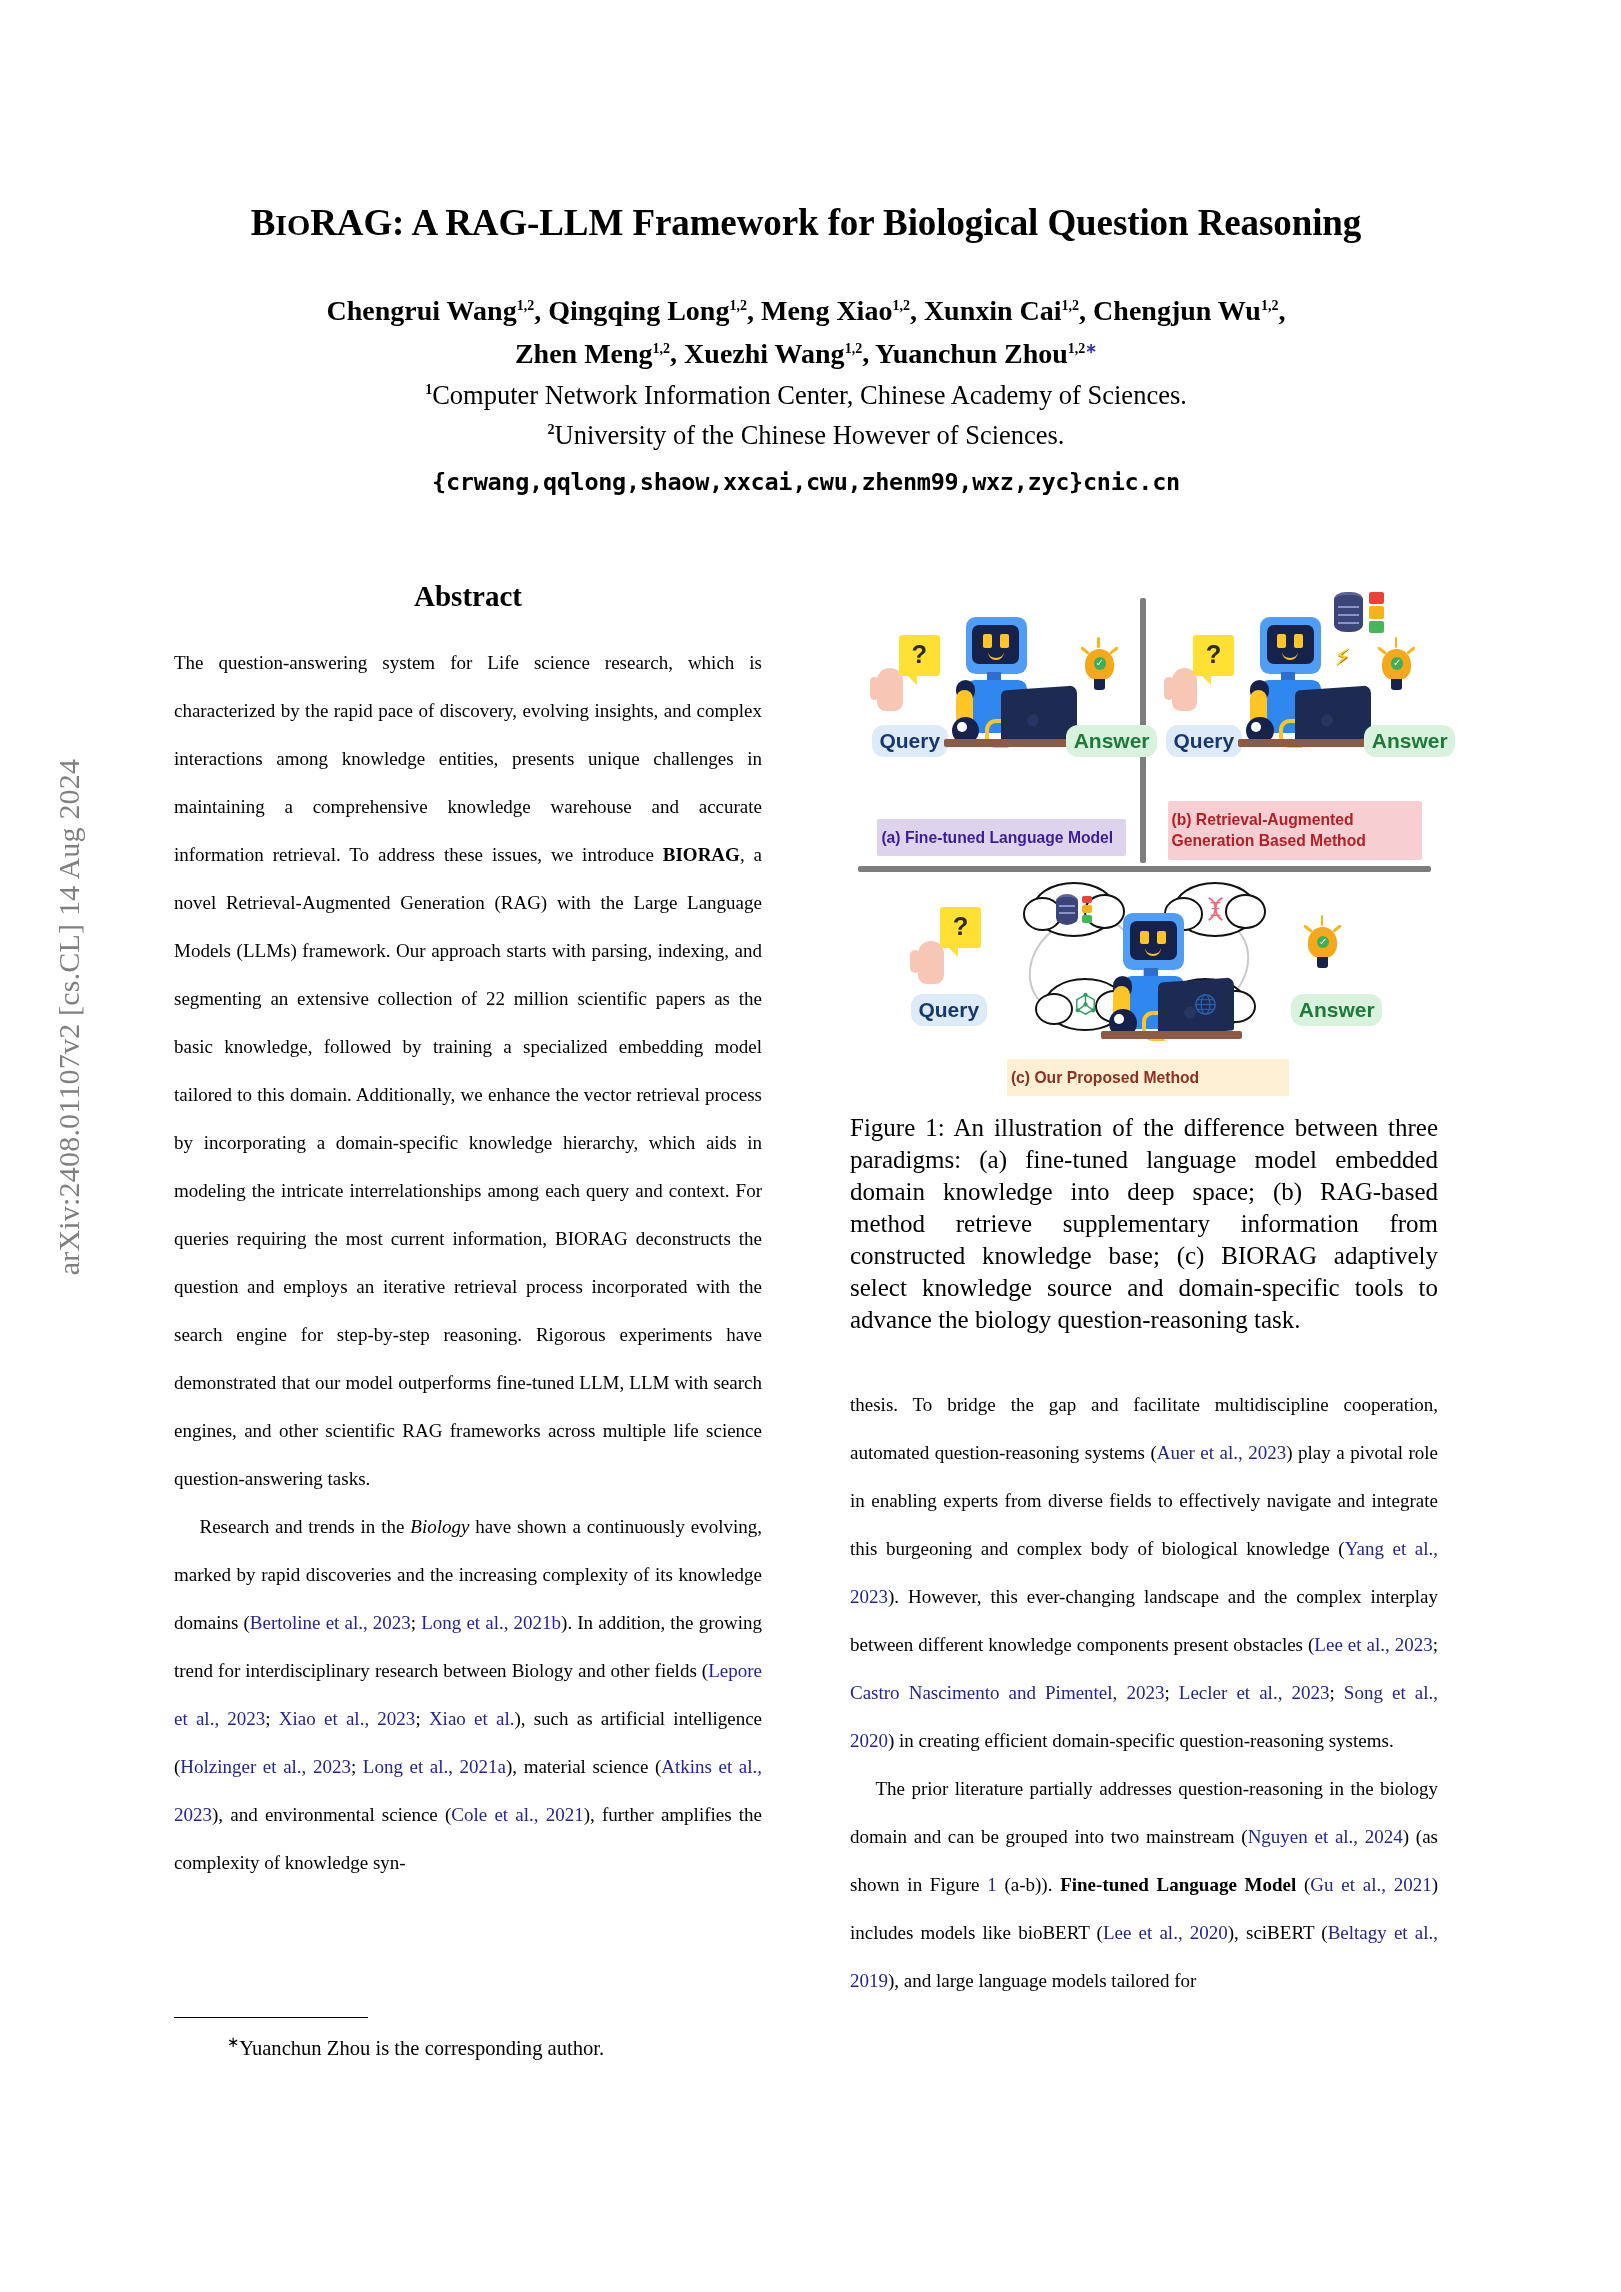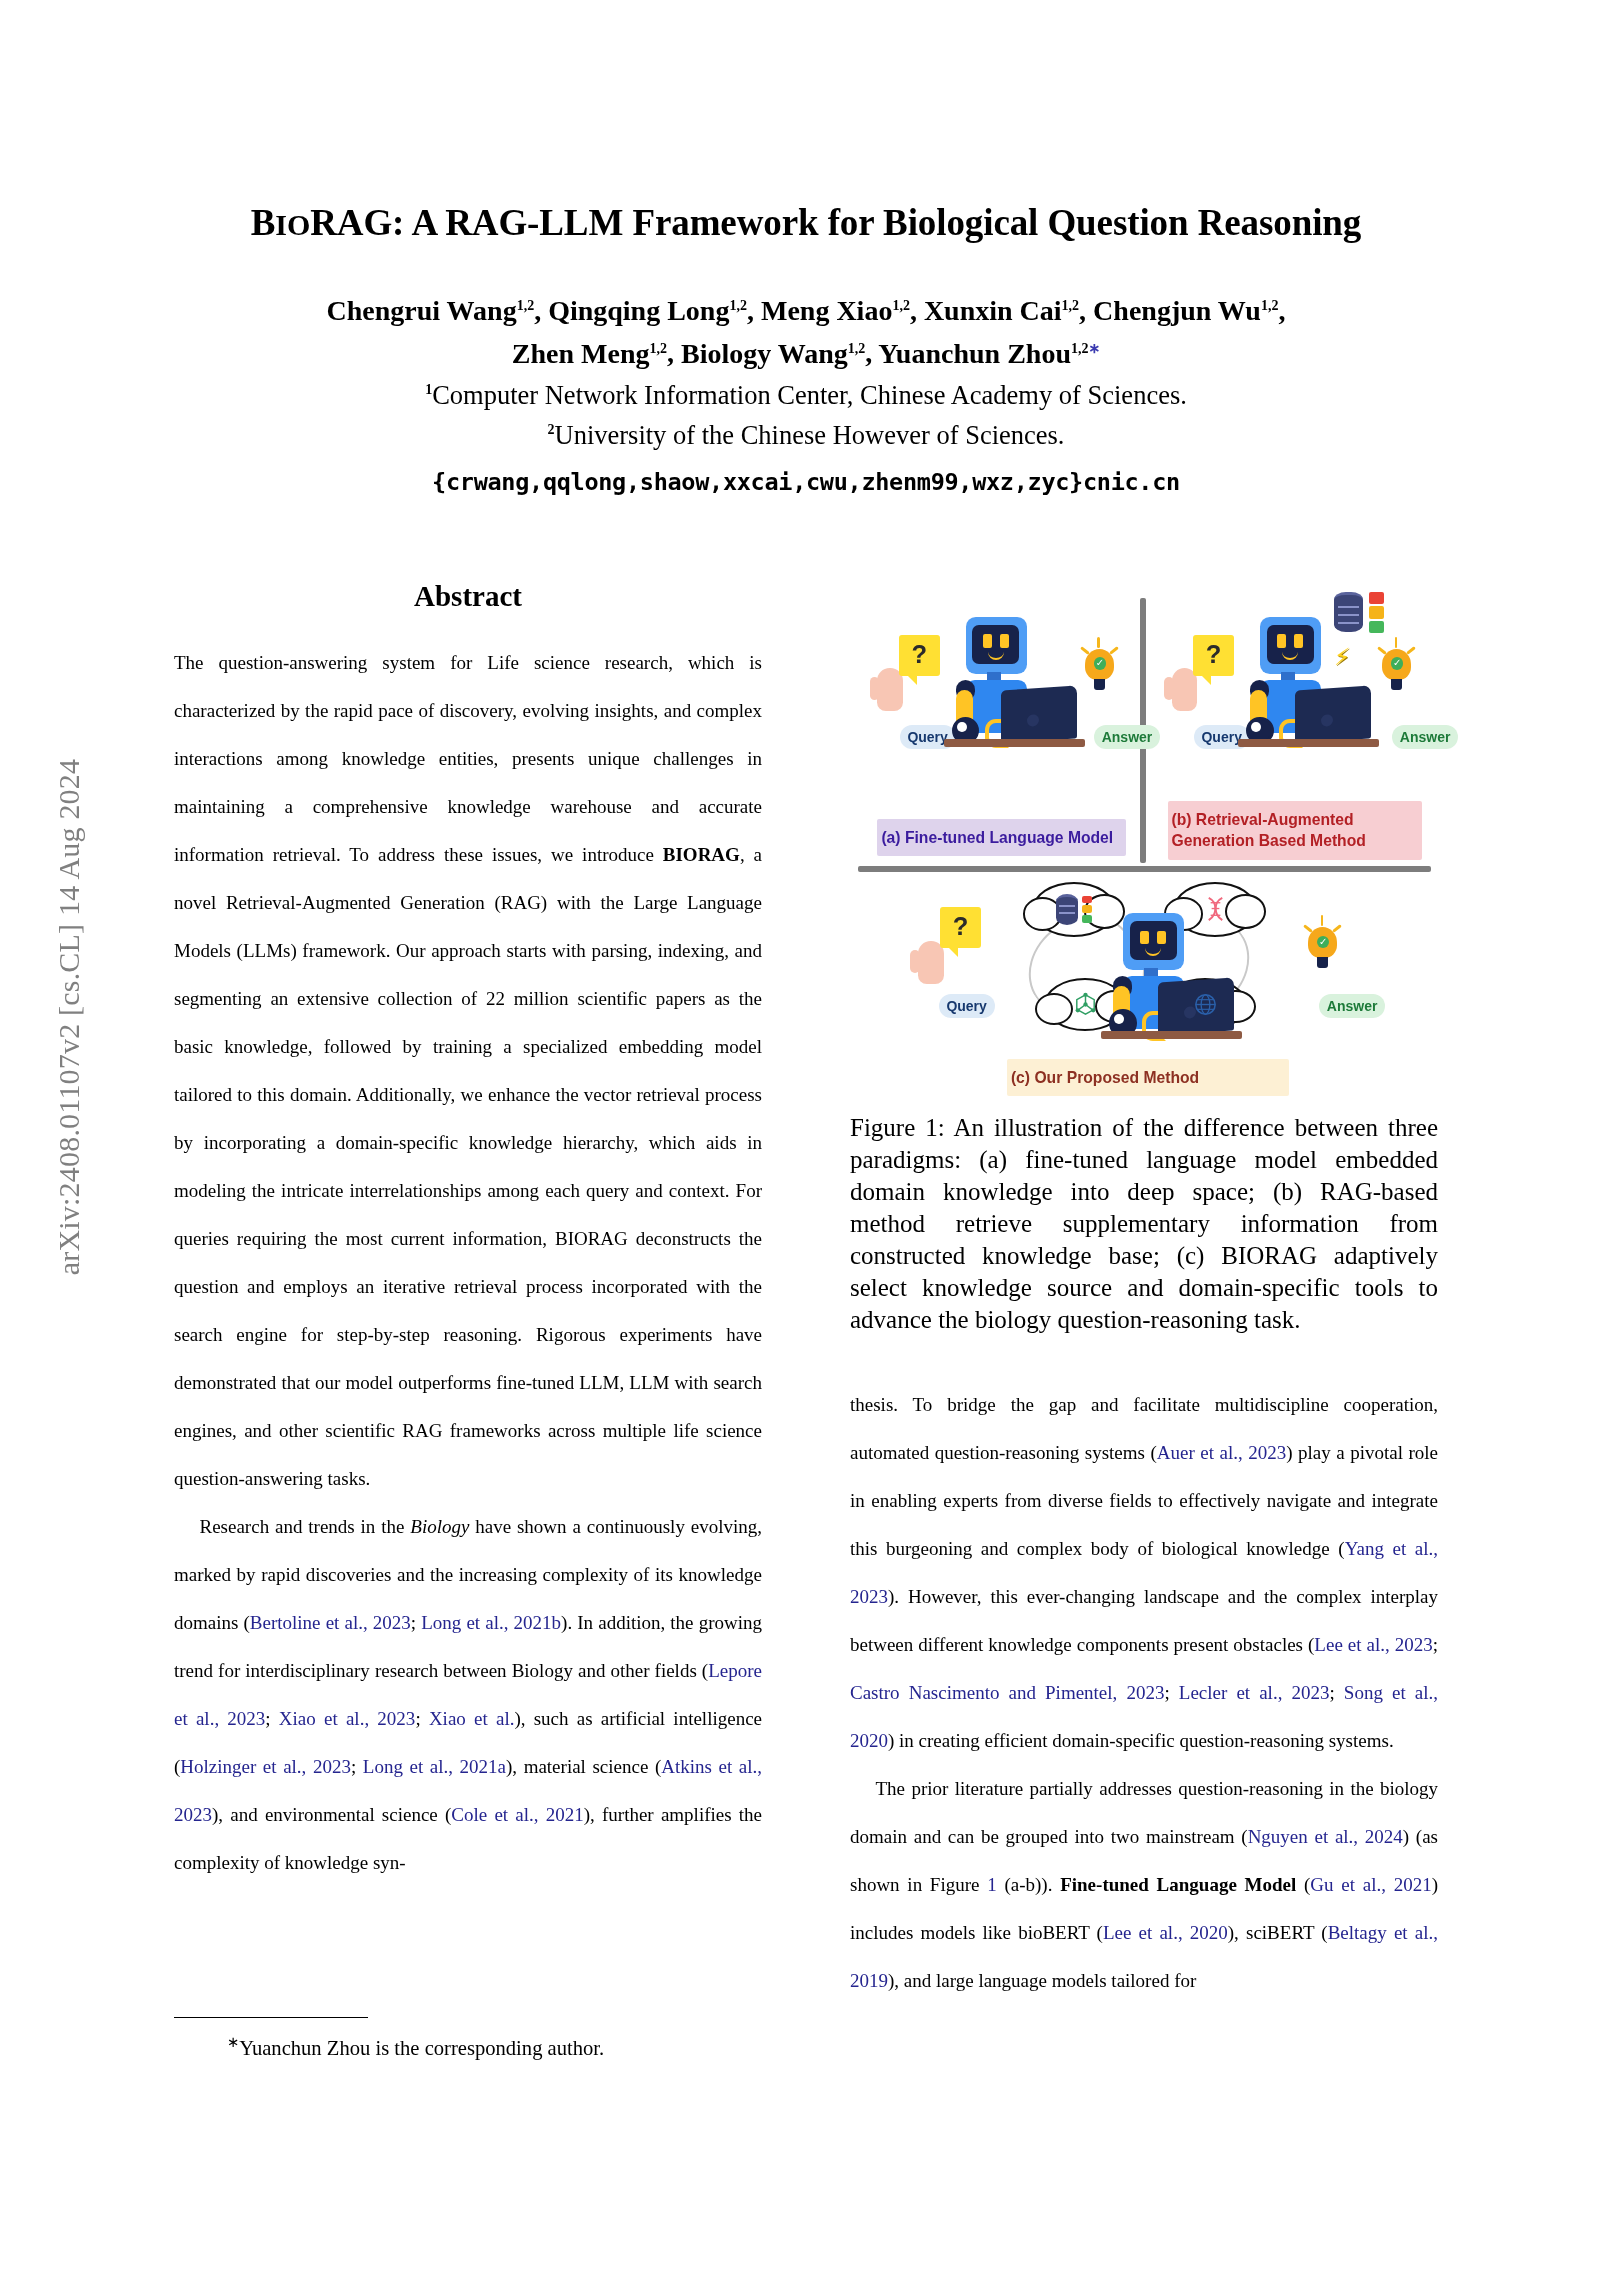--- a/index.html
+++ b/index.html
@@ -159,22 +159,22 @@
   .plabel-a { left:21.6px;  bottom:3.9px; width:241px; background:#ded3ec; color:#3b1c9e; }
   .plabel-b { left:17.6px;  bottom:0px; width:247px; background:#f7ced2; color:#b32025; }
   .plabel-c { left:118px; bottom:-5.9px; width:274px; background:#fdf0d4; color:#8d3022; }
 
   
   .scene { position:absolute; left:0; top:0; width:100%; height:208px; }
 
   .tag {
     position:absolute;
     font-family:"Liberation Sans", sans-serif;
-    font-weight:bold; font-size:14px;
-    padding:3.9px 7.8px; border-radius:12px;margin-left:28px;
+    font-weight:bold; font-size:21px;
+    padding:3.9px 7.8px; border-radius:12px;
   }
   .tag-query  { background:#ddeaf7; color:#16386e; }
   .tag-answer { background:#d9f2dd; color:#1d7a39; }
 
   .hand {
     position:absolute; width:25.5px; height:43px;
     background:#f8c6b4; border-radius:12.7px 12.7px 8.8px 8.8px;
   }
   .hand:before {
     content:""; position:absolute; left:-7.8px; top:8.8px;
@@ -332,21 +332,21 @@
 
   <div id="title">
     <span class="sc"><span>B</span><span class="smallcaps-b">IO</span></span><span>RAG: A RAG-LLM Framework for Biological Question Reasoning</span>
   </div>
 
   <div id="authors">
     <div>
       <span><span>Chengrui Wang</span><sup>1,2</sup></span>, <span><span>Qingqing Long</span><sup>1,2</sup></span>, <span><span>Meng Xiao</span><sup>1,2</sup></span>, <span><span>Xunxin Cai</span><sup>1,2</sup></span>, <span><span>Chengjun Wu</span><sup>1,2</sup></span>,
     </div>
     <div>
-      <span><span>Zhen Meng</span><sup>1,2</sup></span>, <span><span>Biology Wang</span><sup>1,2</sup></span>, <span><span>Yuanchun Zhou</span><sup><span>1,2</span><span class="corr-star">∗</span></sup></span>
+      <span><span>Zhen Meng</span><sup>1,2</sup></span>, <span><span>Xuezhi Wang</span><sup>1,2</sup></span>, <span><span>Yuanchun Zhou</span><sup><span>1,2</span><span class="corr-star">∗</span></sup></span>
     </div>
     <div class="affil"><sup>1</sup><span>Computer Network Information Center, Chinese Academy of Sciences.</span></div>
     <div class="affil"><sup>2</sup><span>University of the Chinese However of Sciences.</span></div>
     <div id="emails">{crwang,qqlong,shaow,xxcai,cwu,zhenm99,wxz,zyc}cnic.cn</div>
   </div>
 
   <div id="columns">
 
     <div class="col col-left">
 

